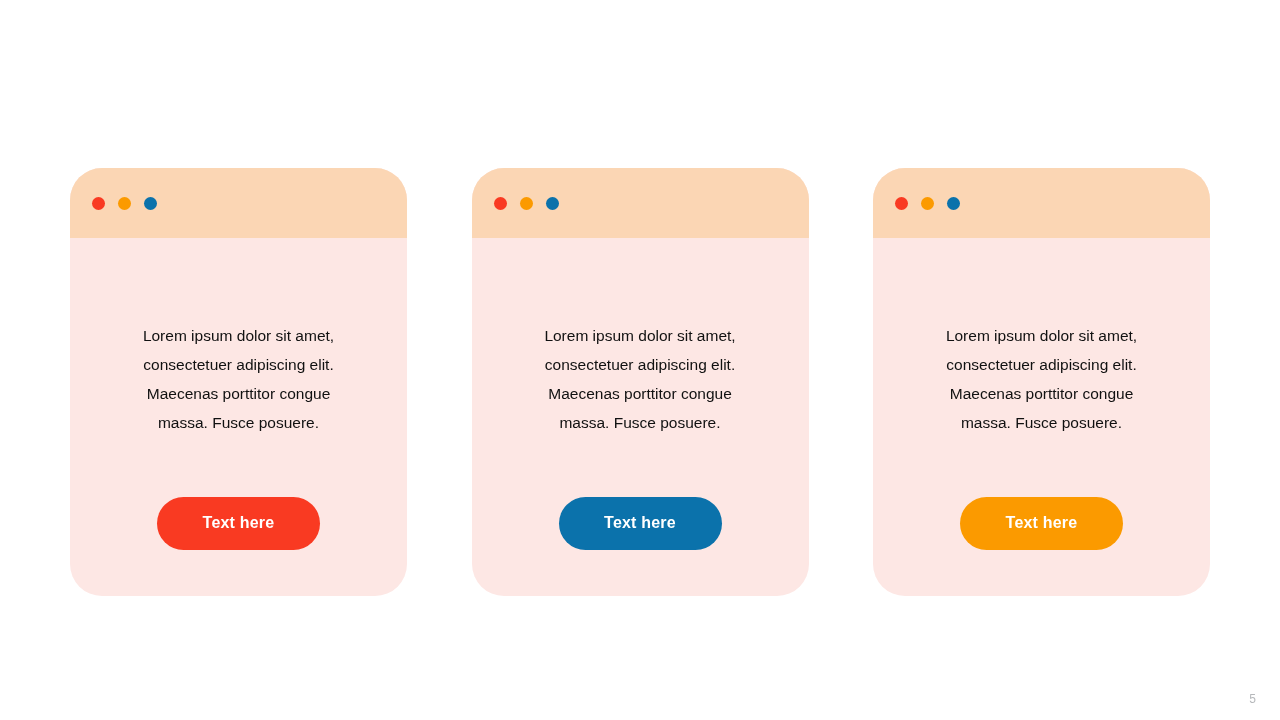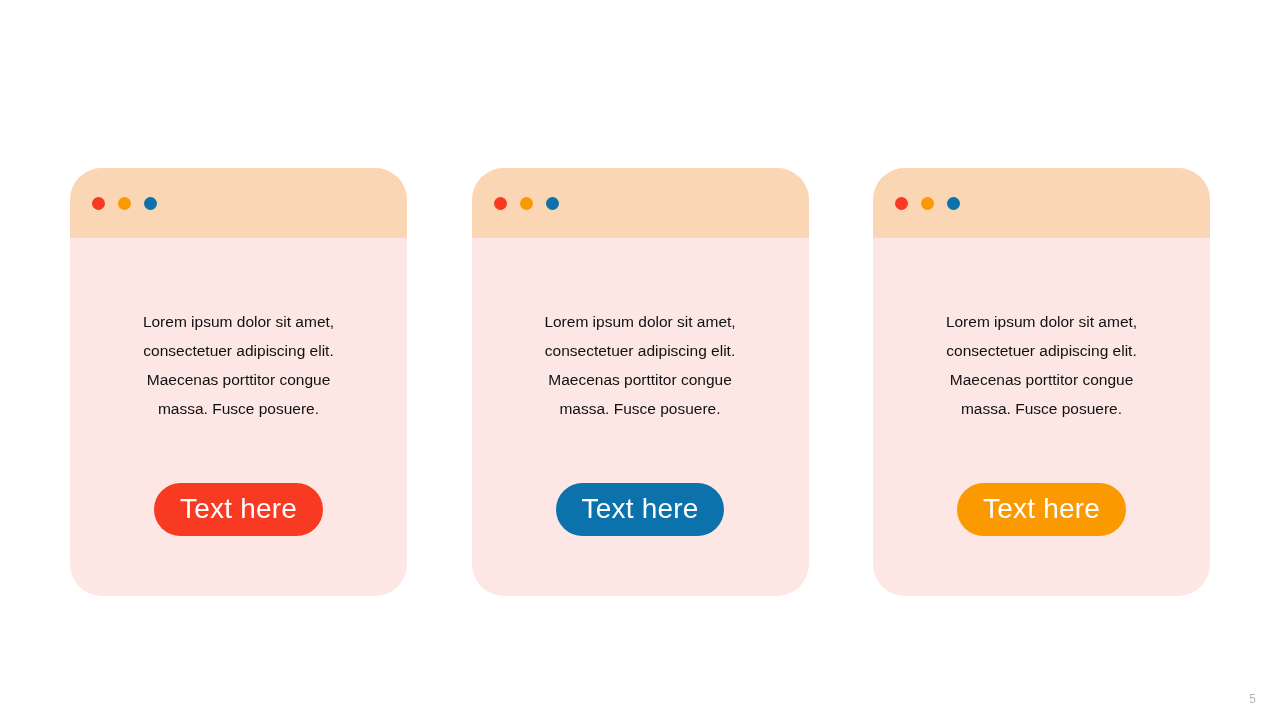--- a/index.html
+++ b/index.html
@@ -61,43 +61,43 @@
   }
   .dot.red    { background: #f93a22; }
   .dot.orange { background: #fb9a00; }
   .dot.blue   { background: #0b72ab; }
 
   .card-body {
     flex: 1 1 auto;
     display: flex;
     flex-direction: column;
     align-items: center;
-    padding: 0 18px;
+    padding: 14px 18px;
     box-sizing: border-box;
   }
 
   .card-text {
     margin-top: 69px;
     width: 212px;
     text-align: center;
     font-size: 15.5px;
     line-height: 29px;
     color: #111111;
   }
 
   .card-button {
     margin-top: 44px;
     min-width: 163px;
     height: 53px;
     border: none;
     border-radius: 30px;
     color: #ffffff;
     font-family: "Liberation Sans", sans-serif;
-    font-size: 28px;
-    font-weight: normal;
+    font-size: 16px;
+    font-weight: bold;
     letter-spacing: 0.2px;
     cursor: pointer;
     padding: 0 26px;
     display: flex;
     align-items: center;
     justify-content: center;
   }
 
   .page-number {
     position: absolute;

